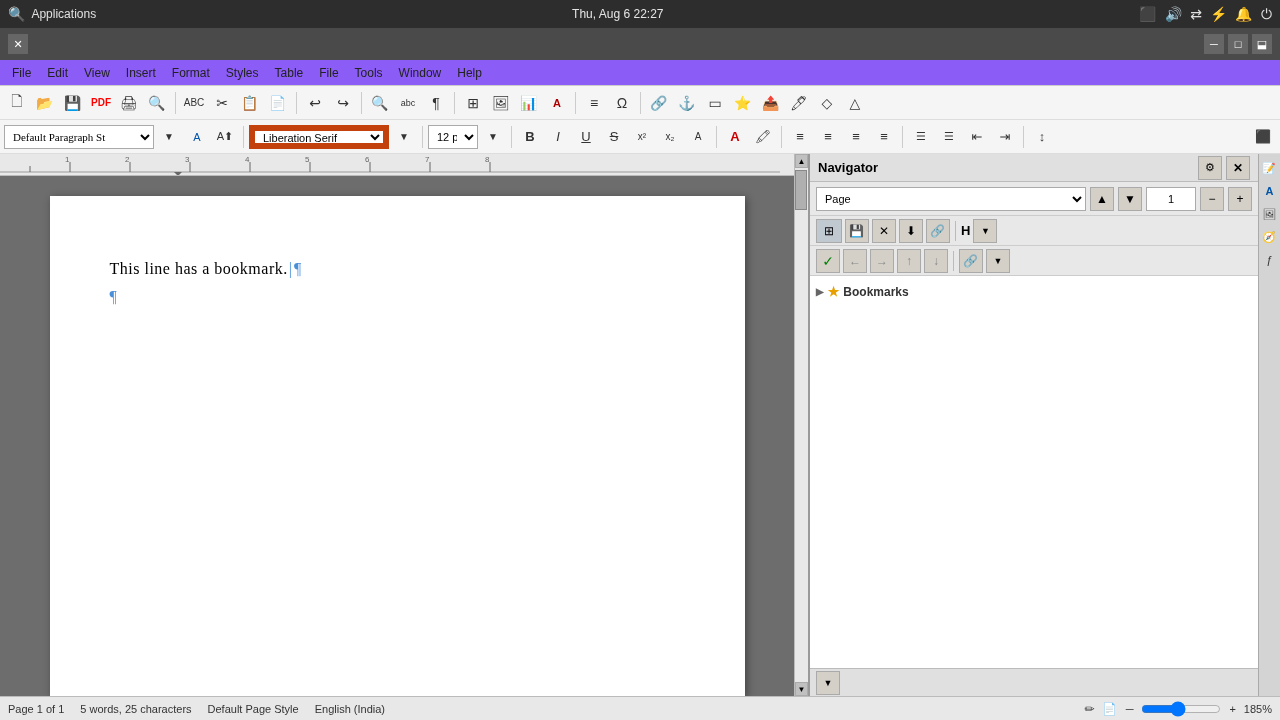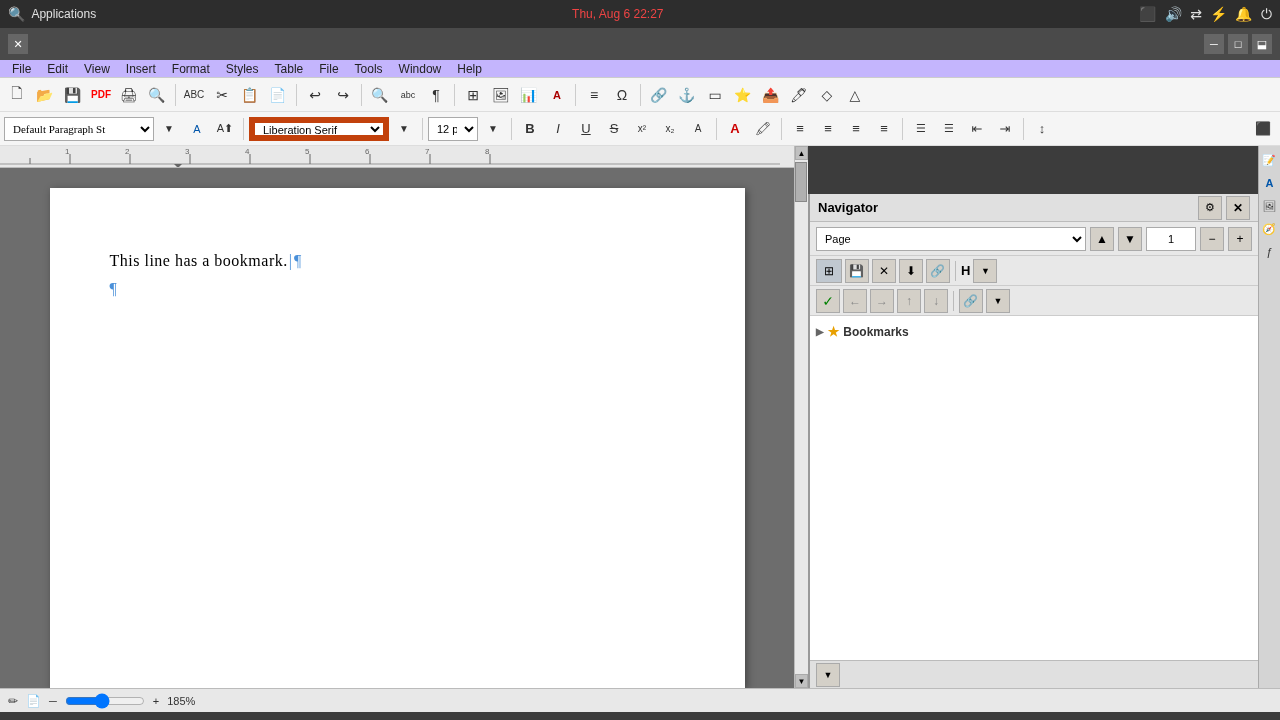--- a/index.html
+++ b/index.html
@@ -9,21 +9,21 @@
     #taskbar {
       height: 28px;
       background: #2d2d2d;
       display: flex;
       align-items: center;
       justify-content: space-between;
       padding: 0 8px;
       color: #e0e0e0;
     }
     #taskbar-left { display: flex; align-items: center; gap: 6px; }
-    #taskbar-center { display: flex; align-items: center; gap: 8px; color: #ef4444; font-size: 12px; }
+    #taskbar-center { display: flex; align-items: center; gap: 8px; color: #e5e5e5; font-size: 12px; }
     #taskbar-right { display: flex; align-items: center; gap: 8px; }
     .taskbar-icon { font-size: 14px; color: #e0e0e0; }
 
     
     #titlebar {
       height: 32px;
       background: #4a4a4a;
       display: flex;
       align-items: center;
       justify-content: space-between;
@@ -37,22 +37,22 @@
       background: #666;
       border: none;
       color: #fff;
       font-size: 11px;
       cursor: pointer;
       display: flex; align-items: center; justify-content: center;
     }
 
     
     #menubar {
-      height: 18px;
-      background: #c4b5fd;
+      height: 26px;
+      background: #8b5cf6;
       display: flex;
       align-items: center;
       padding: 0 4px;
       border-bottom: 1px solid #ccc;
     }
     .menu-item {
       padding: 2px 8px;
       font-size: 12px;
       cursor: pointer;
       color: #222;
@@ -195,21 +195,20 @@
       left: 0;
     }
 
     
     #navigator {
       width: 450px;
       background: #f0f0f0;
       border-left: 2px solid #999;
       display: flex;
       flex-direction: column;
-      margin-top: 48px;
     }
     #nav-header {
       height: 28px;
       background: #e0e0e0;
       border-bottom: 1px solid #bbb;
       display: flex;
       align-items: center;
       justify-content: space-between;
       padding: 0 8px;
       font-size: 13px;
@@ -587,20 +586,26 @@
   <div id="right-sidebar" style="width:22px; background:#d4d4d4; display:flex; flex-direction:column; align-items:center; gap:3px; padding:4px 0; border-left:1px solid #aaa;">
     <div class="rs-btn" style="font-size:11px;">📝</div>
     <div class="rs-btn" style="font-size:11px; color:#0055aa; font-weight:bold;">A</div>
     <div class="rs-btn" style="font-size:11px;">🖼</div>
     <div class="rs-btn" style="font-size:11px; color:#0055aa;">🧭</div>
     <div class="rs-btn" style="font-size:11px;">ƒ</div>
   </div>
 </div>
 
 <div id="statusbar" style="height:24px; background:#e8e8e8; border-top:1px solid #bbb; display:flex; align-items:center; justify-content:space-between; padding:0 8px; font-size:11px; color:#333;">
+  <div id="statusbar-left" style="display:flex; gap:16px; align-items:center;">
+    <span>Page 1 of 1</span>
+    <span>5 words, 25 characters</span>
+    <span>Default Page Style</span>
+    <span>English (India)</span>
+  </div>
   <div id="statusbar-right" style="display:flex; gap:8px; align-items:center;">
     <span style="font-size:12px;">✏</span>
     <span style="font-size:12px;">📄</span>
     <span style="font-size:11px; cursor:pointer;">─</span>
     <input type="range" min="10" max="400" value="185" style="width: 80px; cursor: pointer;">
     <span style="font-size:11px; cursor:pointer;">+</span>
     <span>185%</span>
   </div>
 </div>
 

